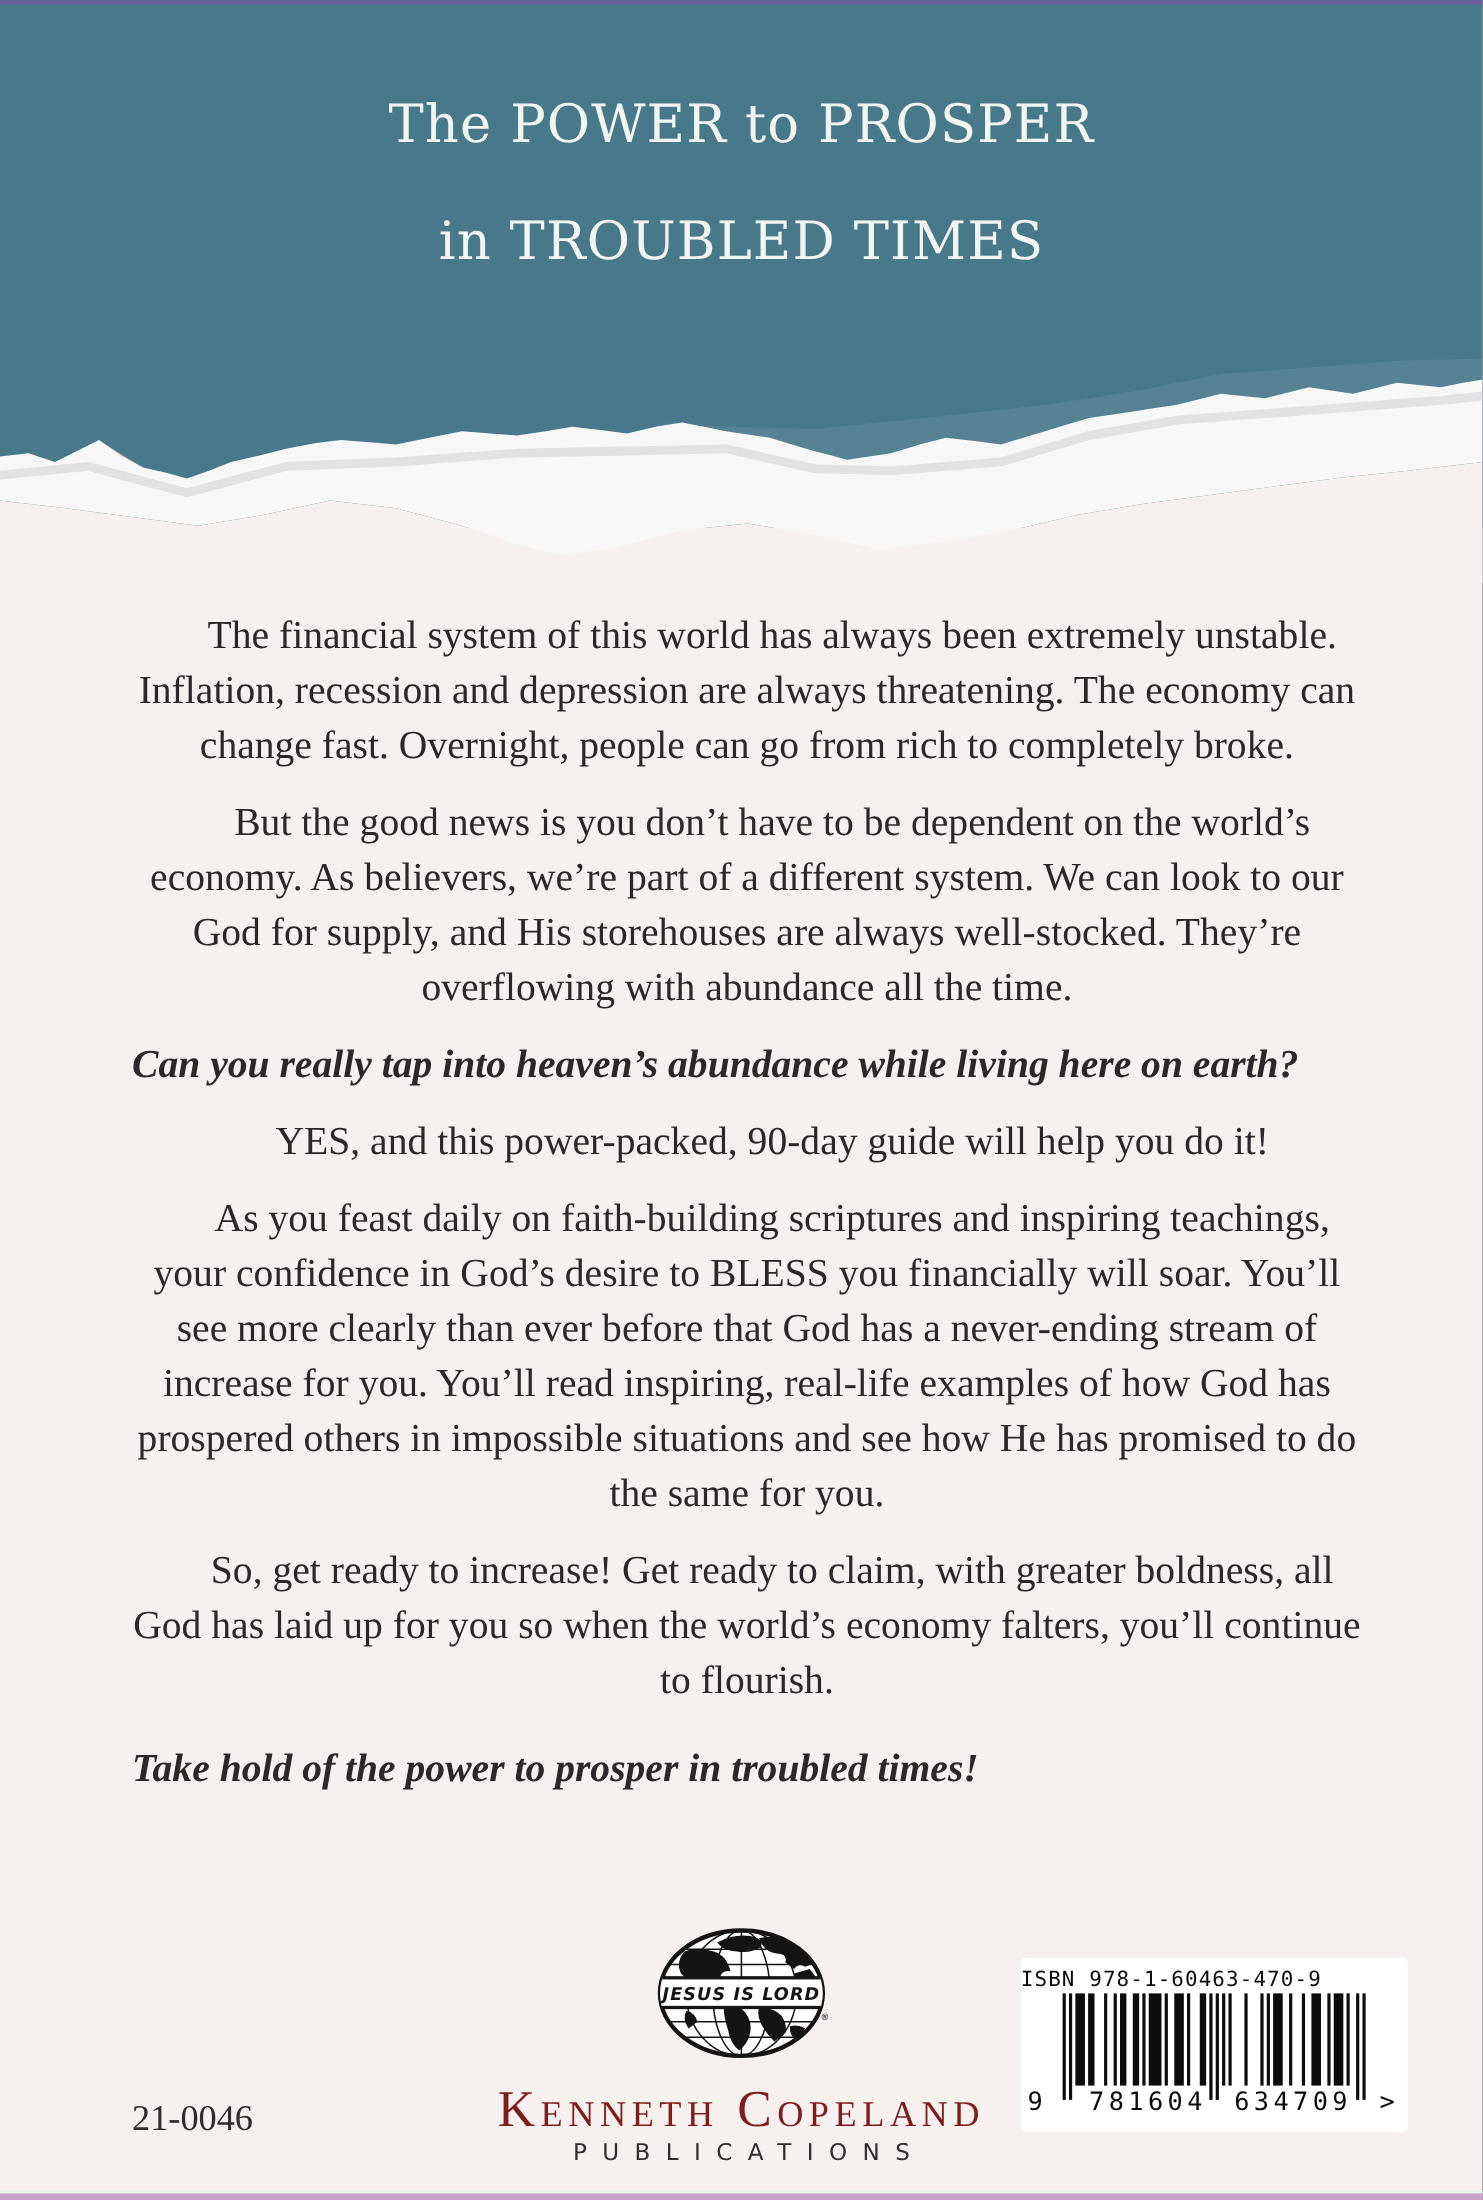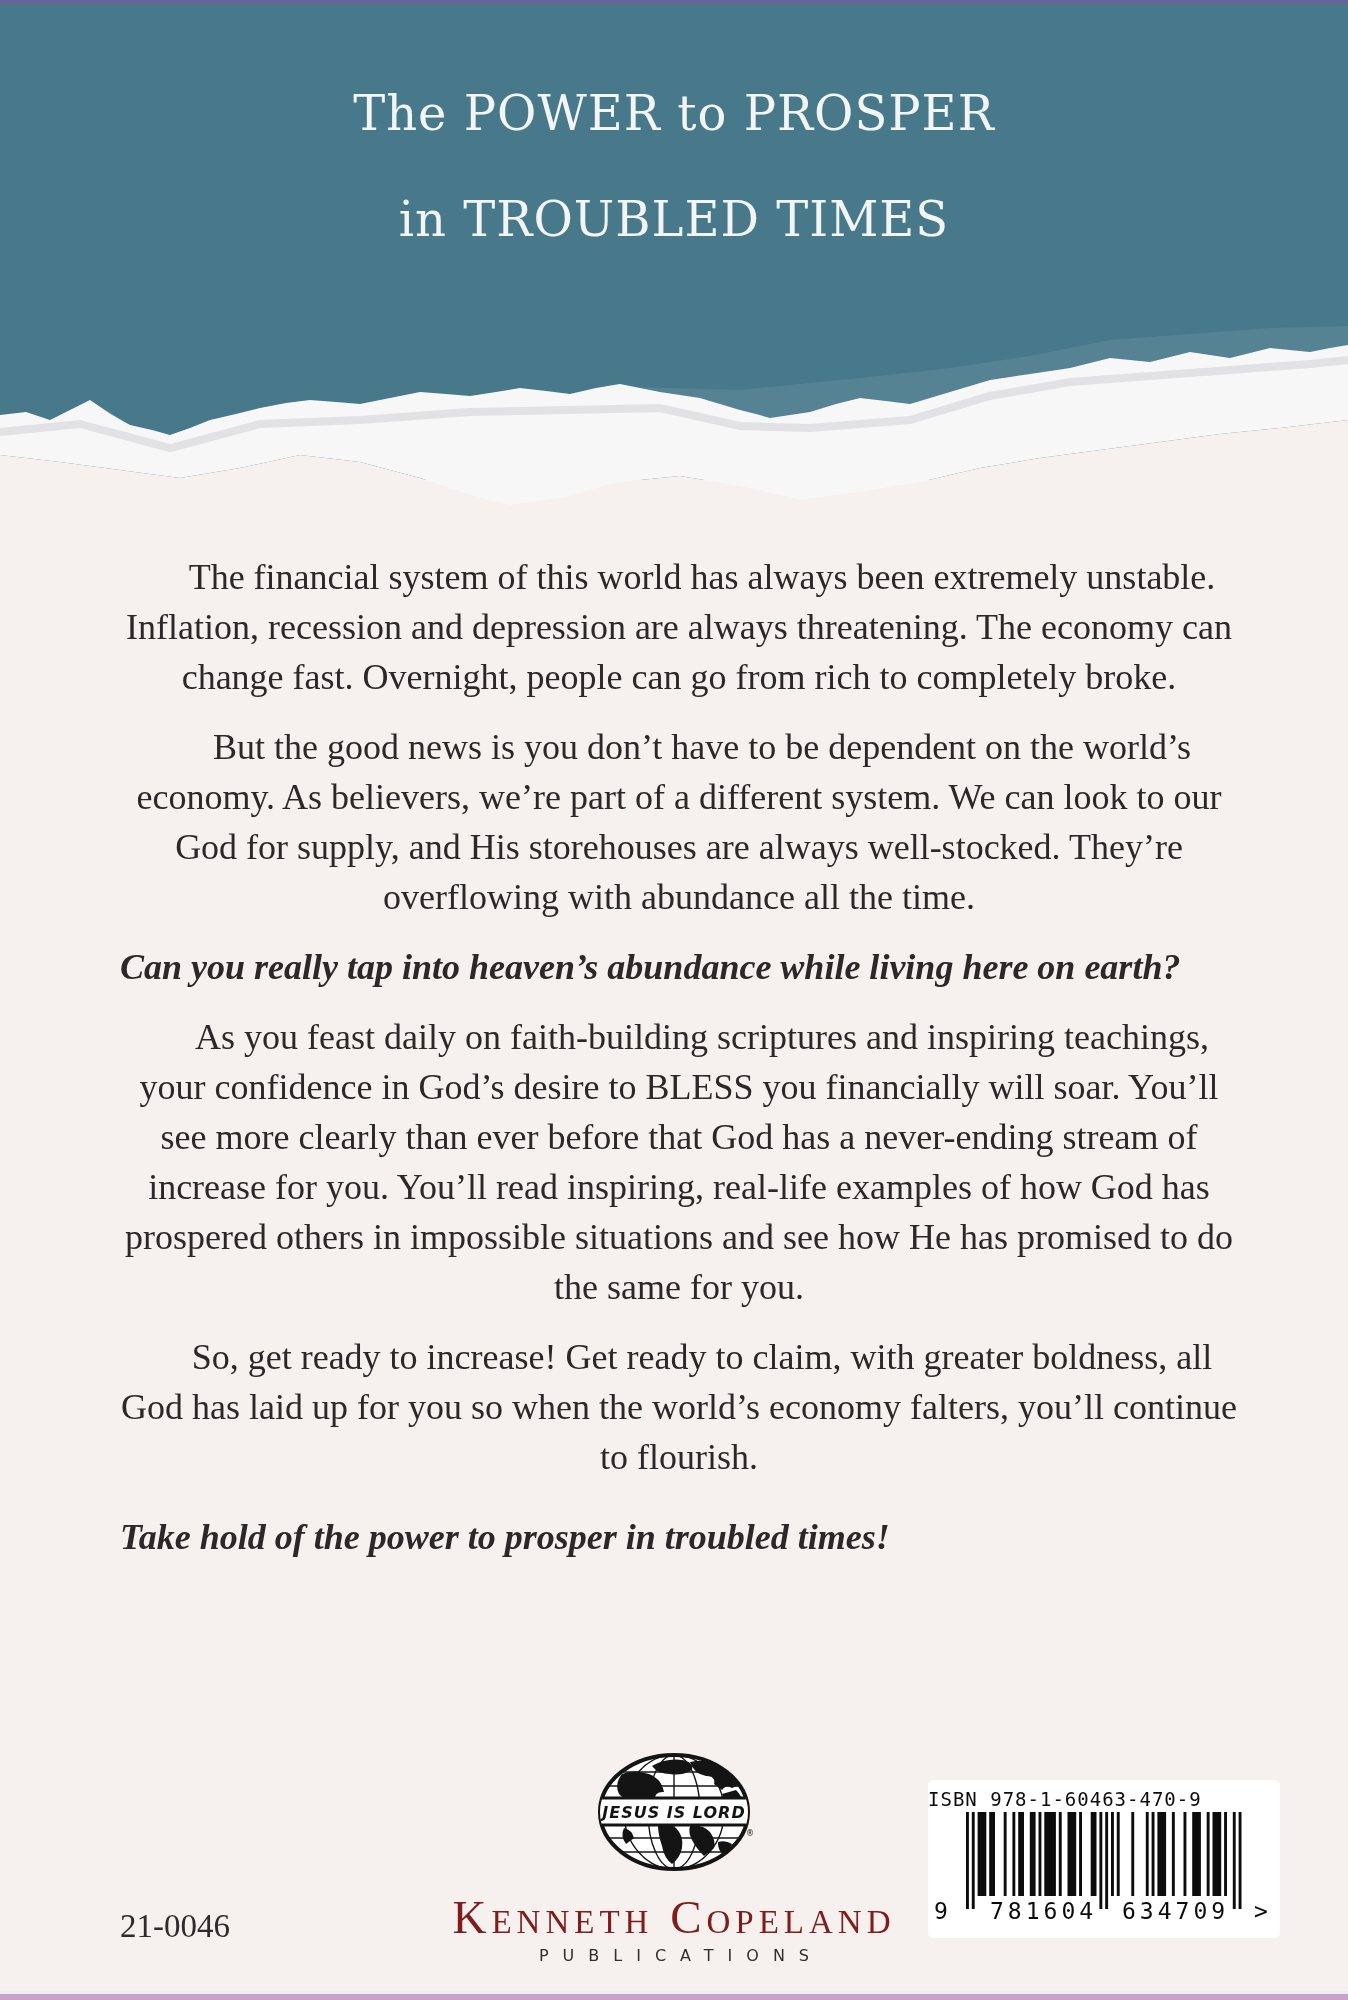--- a/index.html
+++ b/index.html
@@ -61,21 +61,21 @@
     font-family:Liberation Serif, serif;
     font-variant:small-caps;
     font-size:47px;line-height:46px;
     letter-spacing:5px;
     color:#7f1d1d;
     white-space:nowrap;
   }
   .publisher-sub{
     margin-top:2px;
     font-family:"DejaVu Sans", sans-serif;
-    font-size:16px;line-height:28px;
+    font-size:21px;line-height:28px;
     letter-spacing:14px;
     padding-left:14px;
     color:#342d2f;
     white-space:nowrap;
   }
   .barcode-box{
     position:absolute;top:1780px;left:928px;width:352px;height:158px;
     background:#ffffff;border-radius:5px;
     z-index:5;
     padding:0;
@@ -131,20 +131,21 @@
 
     <path d="M0,112 L80,104 L170,128 L260,104 L360,100 L470,92 L570,90 L660,88 L740,106 L810,108 L910,100 L990,76 L1070,62 L1150,56 L1230,50 L1310,44 L1348,40" fill="none" stroke="#d8d9db" stroke-width="8" opacity="0.7"></path>
 
     <path d="M0,135 L60,142 L120,150 L180,158 L240,148 L300,135 L360,142 L420,158 L470,175 L510,185 L560,178 L620,162 L680,156 L740,166 L800,180 L860,172 L920,162 L980,148 L1040,138 L1100,130 L1160,122 L1220,114 L1280,108 L1348,100 L1348,210 L0,210 Z" fill="#f6f0ee"></path>
   </svg>
 
   <div class="body-copy">
     <p class="para indent">The financial system of this world has always been extremely unstable. Inflation, recession and depression are always threatening. The economy can change fast. Overnight, people can go from rich to completely broke.</p>
     <p class="para indent">But the good news is you don’t have to be dependent on the world’s economy. As believers, we’re part of a different system. We can look to our God for supply, and His storehouses are always well-stocked. They’re overflowing with abundance all the time.</p>
     <p class="para emphasis">Can you really tap into heaven’s abundance while living here on earth?</p>
+    <p class="para indent">YES, and this power-packed, 90-day guide will help you do it!</p>
     <p class="para indent">As you feast daily on faith-building scriptures and inspiring teachings, your confidence in God’s desire to BLESS you financially will soar. You’ll see more clearly than ever before that God has a never-ending stream of increase for you. You’ll read inspiring, real-life examples of how God has prospered others in impossible situations and see how He has promised to do the same for you.</p>
     <p class="para indent">So, get ready to increase! Get ready to claim, with greater boldness, all God has laid up for you so when the world’s economy falters, you’ll continue to flourish.</p>
     <p class="para emphasis closing">Take hold of the power to prosper in troubled times!</p>
   </div>
 
   <div class="logo-block">
     <div class="globe-wrap">
       <svg viewBox="0 0 160 124" width="160" height="124" aria-hidden="true">
         <defs>
           <clipPath id="globeClip">

